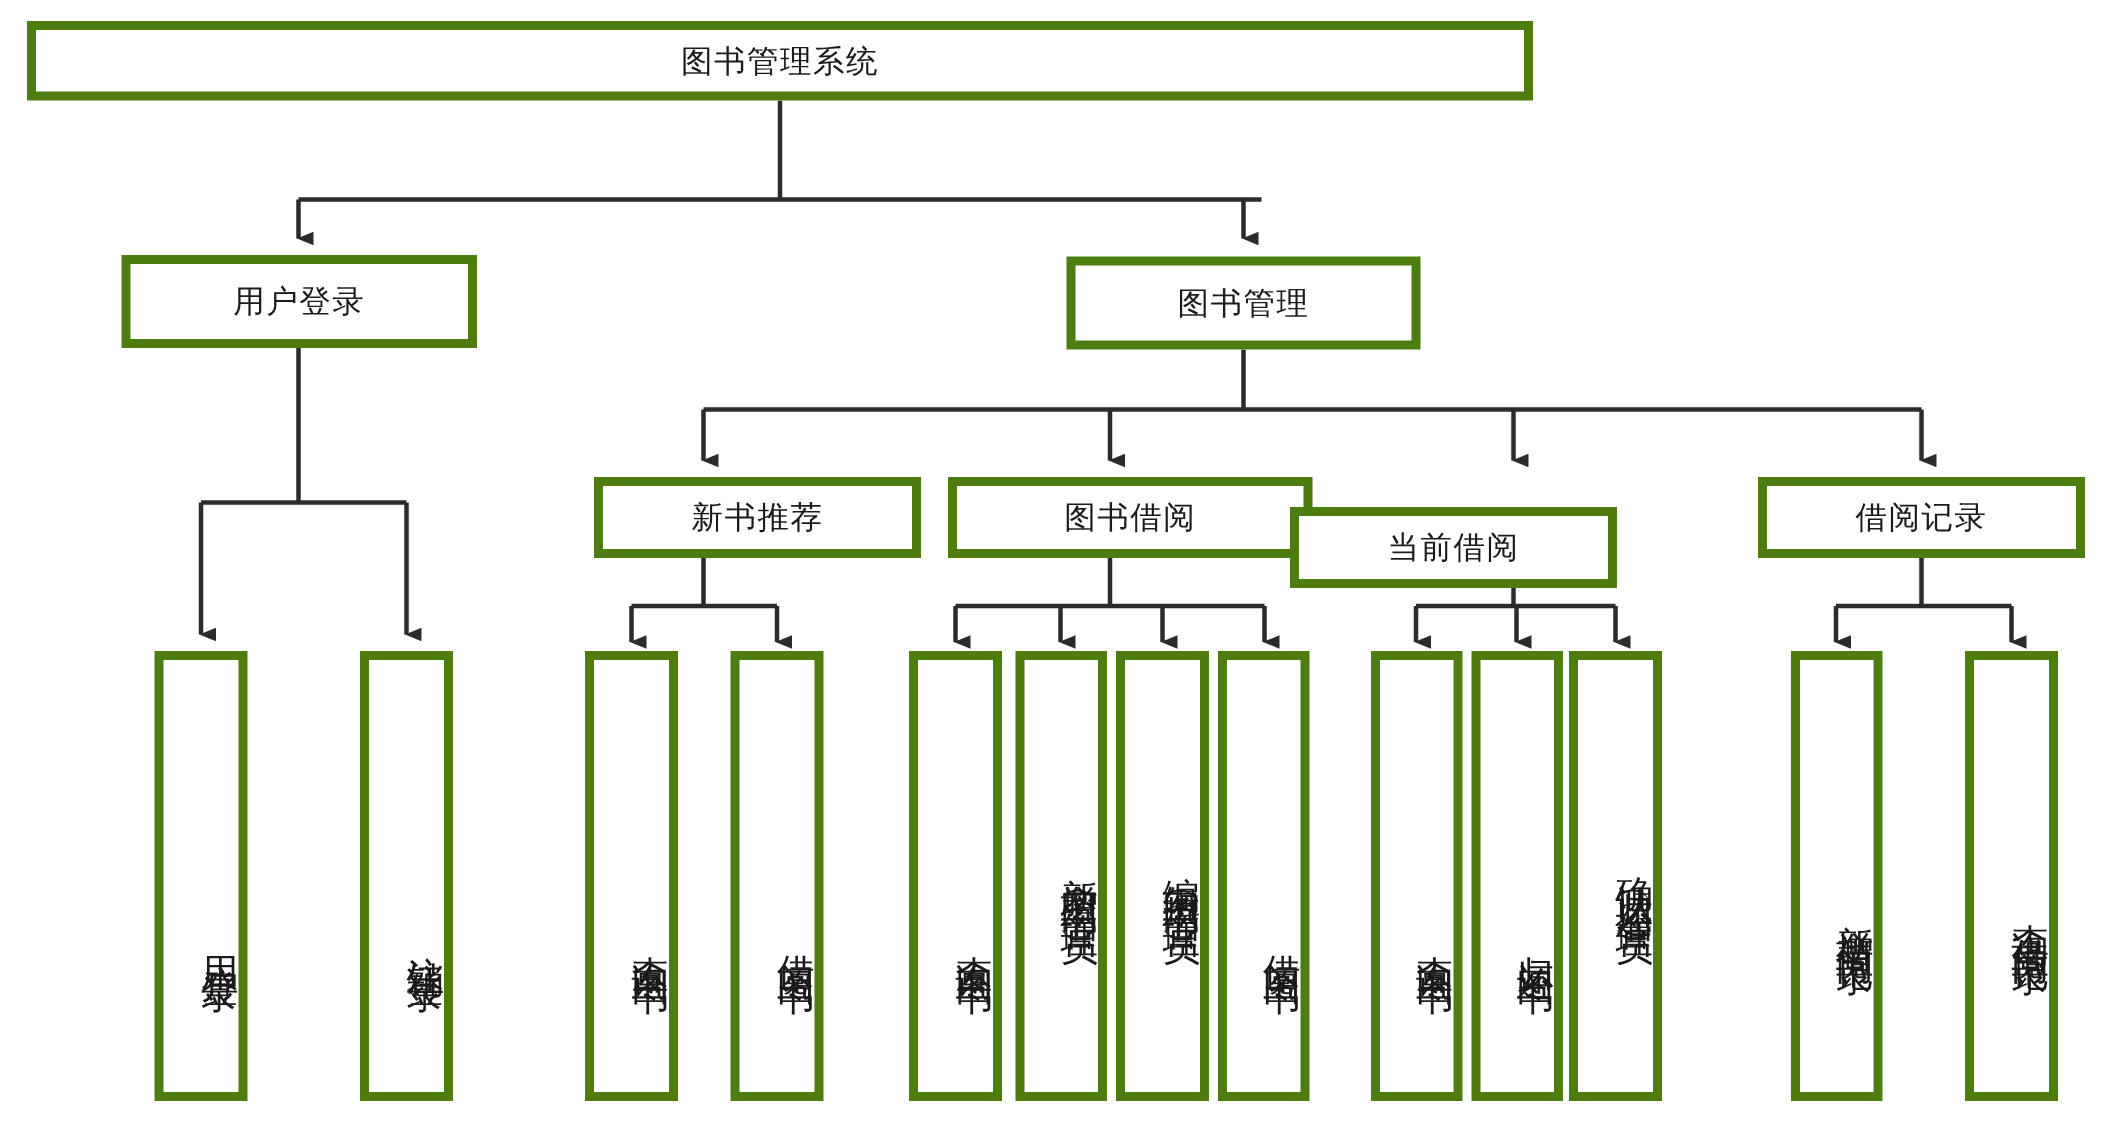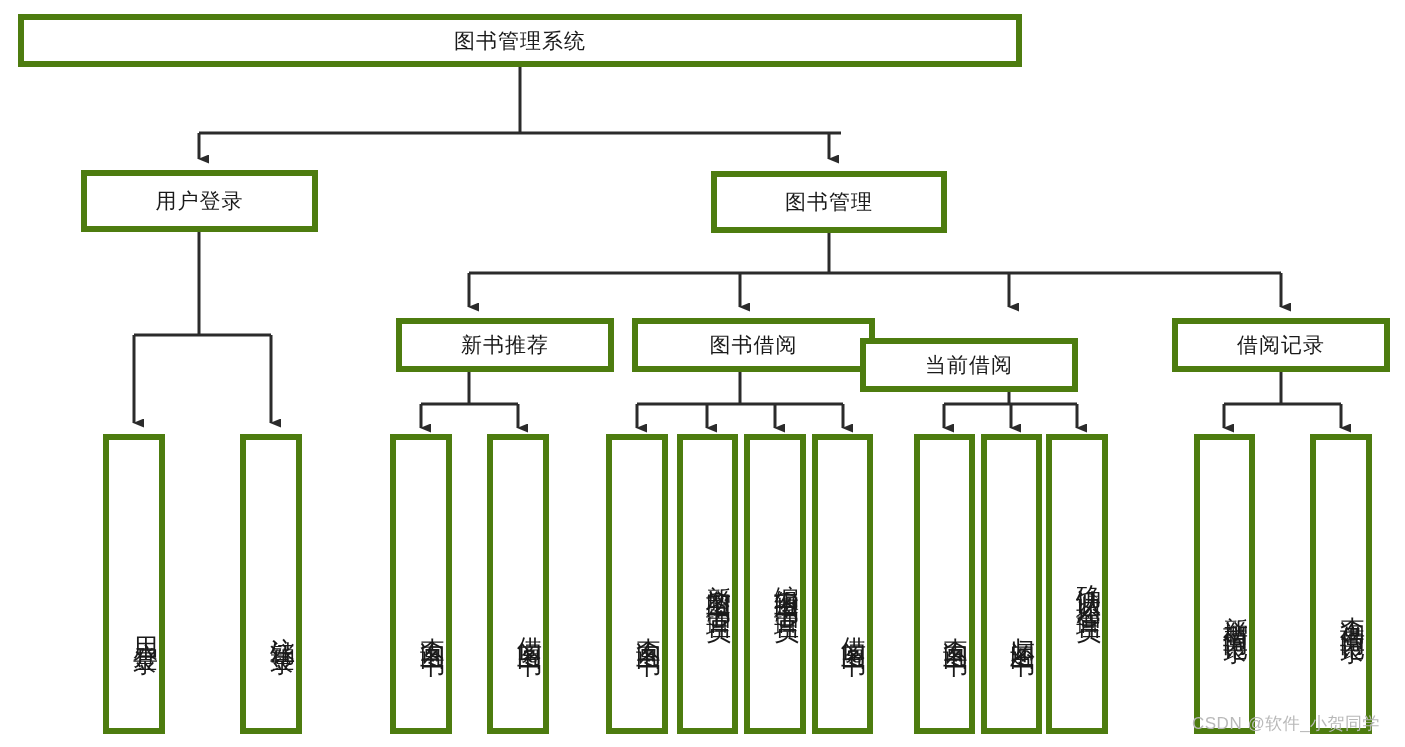--- a/index.html
+++ b/index.html
@@ -183,15 +183,14 @@
     <span>确认归还（管理员）</span>
   </div>
 
   <div class="node node-v pad-md" style="left:1194px; top:434px; width:61px; height:300px;">
     <span>新增借阅记录</span>
   </div>
   <div class="node node-v pad-md" style="left:1310px; top:434px; width:62px; height:300px;">
     <span>查询借阅记录</span>
   </div>
 
-  <div class="watermark">CSDN @软件_小贺同学</div>
 
 </div>
 
 </body></html>

